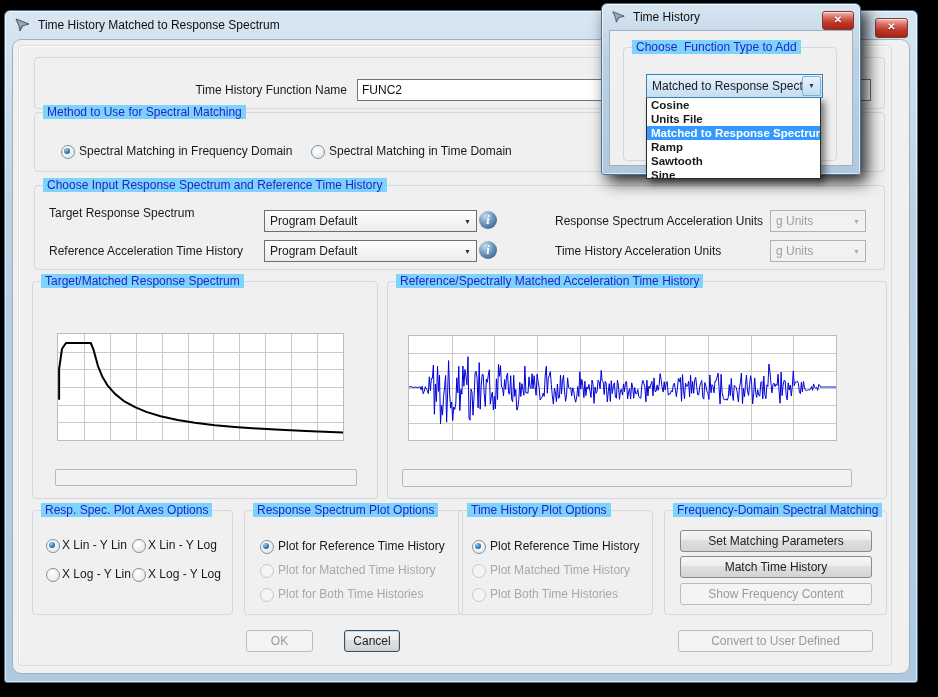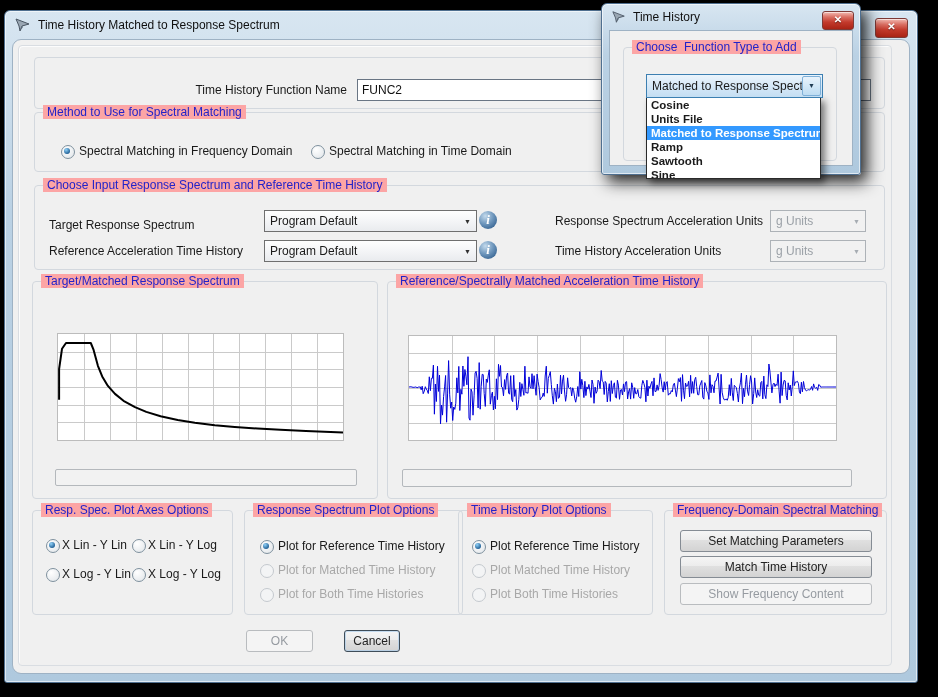--- a/index.html
+++ b/index.html
@@ -20,21 +20,21 @@
   .close-btn {
     position:absolute; width:31px; height:18px; border:1px solid #7e3a36; border-radius:3px;
     background:linear-gradient(#f2bcb4,#da6f63 30%,#c33a2c 60%,#a92315);
     color:#fff; font-weight:bold; font-size:10px; text-align:center; line-height:16px;
     box-shadow: inset 0 1px 0 rgba(255,255,255,.55); text-shadow:0 1px 1px rgba(0,0,0,.5);
     cursor:default;
   }
   .content { position:absolute; background:#f0f0f0; border:1px solid #9eb2c4; overflow:visible; }
   .panel { position:absolute; border:1px solid #d9dde2; border-radius:4px; box-shadow: inset 1px 1px 0 rgba(255,255,255,.8); }
   .group { position:absolute; border:1px solid #d3d8de; border-radius:4px; }
-  .group-label { position:absolute; top:-8px; left:8px; background:#fca5a5; padding:0 4px; color:#2323c8; white-space:pre; }
+  .group-label { position:absolute; top:-8px; left:8px; background:#7dd3fc; padding:0 4px; color:#2323c8; white-space:pre; }
   .lbl { position:absolute; white-space:nowrap; }
   .lbl.right { text-align:right; }
   .lbl.disabled { color:#a8a8a8; }
   .radio { position:absolute; width:12px; height:12px; border-radius:50%; border:1px solid #7f919e;
            background:radial-gradient(circle at 35% 30%, #ffffff, #dfe4e8); }
   .radio.checked::after { content:""; position:absolute; left:2px; top:2px; width:6px; height:6px; border-radius:50%;
            background:radial-gradient(circle at 35% 30%, #90d1f8, #1e5d93 75%); }
   .radio.disabled { border-color:#c4c9ce; background:#f3f4f5; }
   .combo { position:absolute; border:1px solid #6f6f6f; background:linear-gradient(#fefefe,#f3f4f6 55%,#e9ebee);
            display:flex; align-items:center; padding-left:5px; white-space:nowrap; overflow:hidden; }
@@ -88,21 +88,21 @@
       <span class="group-label">Method to Use for Spectral Matching</span>
       <span class="radio checked" style="left:26px;top:32px;"></span>
       <span class="lbl" style="left:44px;top:31px;">Spectral Matching in Frequency Domain</span>
       <span class="radio" style="left:276px;top:32px;"></span>
       <span class="lbl" style="left:294px;top:31px;">Spectral Matching in Time Domain</span>
     </div>
 
     <div class="group" style="left:21px;top:145px;width:849px;height:83px;">
       <span class="group-label">Choose Input Response Spectrum and Reference Time History</span>
 
-      <span class="lbl" style="left:14px;top:32px;">Target Response Spectrum</span>
+      <span class="lbl" style="left:14px;top:20px;">Target Response Spectrum</span>
       <div class="combo" style="left:229px;top:24px;width:206px;height:20px;">
         <span>Program Default</span>
         <span class="arrow">▼</span>
       </div>
       <span class="info" style="left:444px;top:25px;">i</span>
 
       <span class="lbl" style="left:14px;top:58px;">Reference Acceleration Time History</span>
       <div class="combo" style="left:229px;top:54px;width:206px;height:20px;">
         <span>Program Default</span>
         <span class="arrow">▼</span>
@@ -205,20 +205,21 @@
 
     <div class="group" style="left:651px;top:470px;width:221px;height:103px;">
       <span class="group-label">Frequency-Domain Spectral Matching</span>
       <div class="btn" style="left:15px;top:19px;width:190px;height:20px;">Set Matching Parameters</div>
       <div class="btn" style="left:15px;top:45px;width:190px;height:20px;">Match Time History</div>
       <div class="btn disabled" style="left:15px;top:72px;width:190px;height:20px;">Show Frequency Content</div>
     </div>
 
     <div class="btn disabled" style="left:233px;top:590px;width:65px;height:20px;">OK</div>
     <div class="btn default" style="left:331px;top:590px;width:54px;height:20px;">Cancel</div>
+    <div class="btn disabled" style="left:665px;top:590px;width:193px;height:20px;">Convert to User Defined</div>
   </div>
 </div>
 
 <div class="window" style="left:601px;top:3px;width:258px;height:170px;z-index:100;">
   <div class="titlebar" style="height:26px;">
     <span style="display:inline-flex;">
       <svg width="14" height="14" viewBox="0 0 16 16">
           <polygon points="1,2 14,7 7,9 5,14 4,9" fill="#9aa7b3" stroke="#4a5663" stroke-width="1"></polygon>
           <polygon points="7,9 5,14 8,10" fill="#5d6b78"></polygon>
         </svg>

